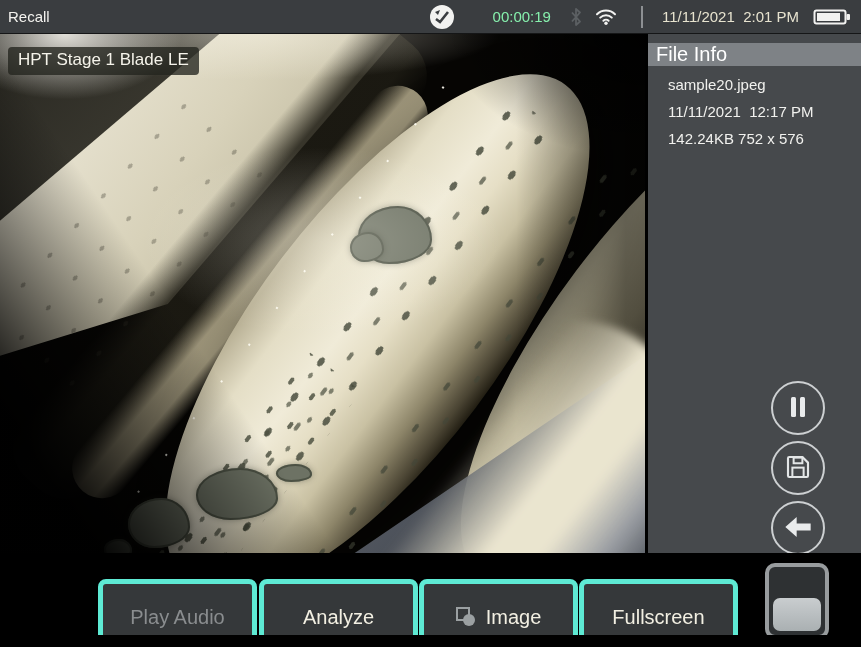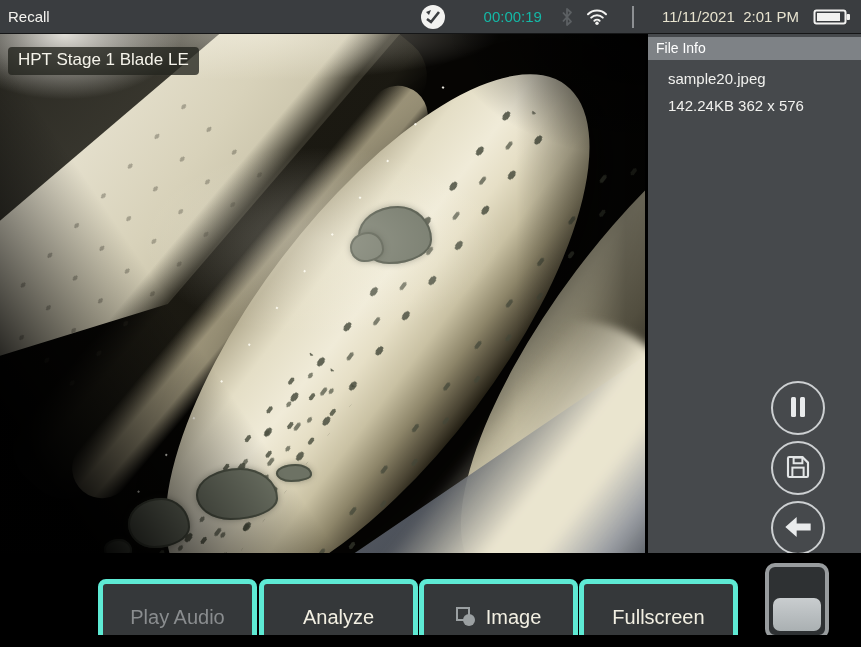--- a/index.html
+++ b/index.html
@@ -4,22 +4,22 @@
 <style>
   html,body{margin:0;padding:0;background:#000;}
   .app{position:relative;width:861px;height:635px;background:#000;overflow:hidden;
        font-family:"Liberation Sans",sans-serif;-webkit-font-smoothing:antialiased;}
 
   
   .status-bar{height:34px;background:#3a3d40;display:flex;align-items:center;
               padding:0 10px 0 8px;box-sizing:border-box;border-bottom:1px solid #151617;}
   .sb-label{font-size:15px;color:#f4f3ef;}
   .sb-right{margin-left:auto;display:flex;align-items:center;}
-  .sb-timer{font-size:15px;color:#14b8a6;margin-left:38px;margin-right:18px;}
-  .sb-date{font-size:15px;color:#e7e3cf;white-space:pre;margin:0 14px 0 16px;}
+  .sb-timer{font-size:15px;color:#86efac;margin-left:38px;margin-right:18px;}
+  .sb-date{font-size:15px;color:#e7e3cf;white-space:pre;margin:0 14px 0 7px;}
   .sb-divider{width:2px;height:22px;background:#8d9093;margin:0 12px;}
   .sb-ico{display:flex;align-items:center;}
   .mr12{margin-right:12px;}
 
   
   .content{display:flex;height:519px;background:#000;align-items:flex-end;}
 
   
   .image-view{position:relative;width:645px;height:519px;overflow:hidden;background:#070604;}
   .image-view>div{position:absolute;}
@@ -74,22 +74,22 @@
   .sc-corner-blue{inset:0;clip-path:polygon(100% 62%,100% 100%,55% 100%);opacity:.9;
      background:linear-gradient(135deg,#9aa0a8,#6a707a 60%,#3a3f48);}
   .sc-arc{left:330px;top:330px;width:420px;height:330px;transform:rotate(-52deg);border-radius:40%;
      filter:blur(4px);
      background:linear-gradient(to bottom,rgba(0,0,0,0) 18%,rgba(243,237,214,.95) 42% 55%,rgba(196,199,203,.7) 70%,rgba(120,126,134,.35) 84%,transparent);}
   .image-tag{left:8px;top:13px;background:rgba(35,36,30,.78);border-radius:4px;
      padding:3px 10px 5px 10px;font-size:17px;color:#f5f3ea;z-index:5;}
 
   
   .side-panel{position:relative;width:213px;height:519px;margin-left:3px;background:#46494c;box-sizing:border-box;}
-  .panel-header{margin-top:3px;height:23px;line-height:23px;background:#7e8286;color:#fff;
-                font-size:14px;padding-left:8px;}
+  .panel-header{margin-top:9px;height:23px;line-height:23px;background:#7e8286;color:#fff;
+                font-size:20px;padding-left:8px;}
   .panel-line{font-size:15px;color:#f1f1ee;padding-left:20px;margin-top:10px;white-space:pre;}
   .side-actions{position:absolute;right:36px;top:347px;display:flex;flex-direction:column;gap:6px;}
   .circle-btn{width:54px;height:54px;border-radius:50%;border:2.5px solid #cdd0d2;background:transparent;
               display:flex;align-items:center;justify-content:center;padding:0;cursor:pointer;}
 
   
   .bottom-bar{position:relative;height:94px;background:#000;}
   .bb-btn{position:absolute;top:26px;height:76px;width:159px;background:#35383a;
           border:5px solid #5eead4;border-radius:8px;color:#f2efe2;font-size:20px;
           font-family:inherit;display:flex;align-items:center;justify-content:center;gap:10px;
@@ -171,21 +171,22 @@
       <div class="sc-corner-blue"></div>
       <div class="sc-arc"></div>
       <div class="image-tag">
         <span>HPT Stage 1 Blade LE</span>
       </div>
     </div>
 
     <aside class="side-panel">
       <div class="panel-header">File Info</div>
       <div class="panel-line">sample20.jpeg</div>
-      <div class="panel-line">142.24KB 362 x 576</div>
+      <div class="panel-line">11/11/2021  12:17 PM</div>
+      <div class="panel-line">142.24KB 752 x 576</div>
 
       <div class="side-actions">
         <button class="circle-btn">
           <span>
             <svg width="30" height="30" viewBox="0 0 30 30">
               <rect x="8" y="5" width="5" height="20" rx="1.5" fill="#e9ebec"></rect>
               <rect x="17" y="5" width="5" height="20" rx="1.5" fill="#e9ebec"></rect>
             </svg>
           </span>
         </button>

